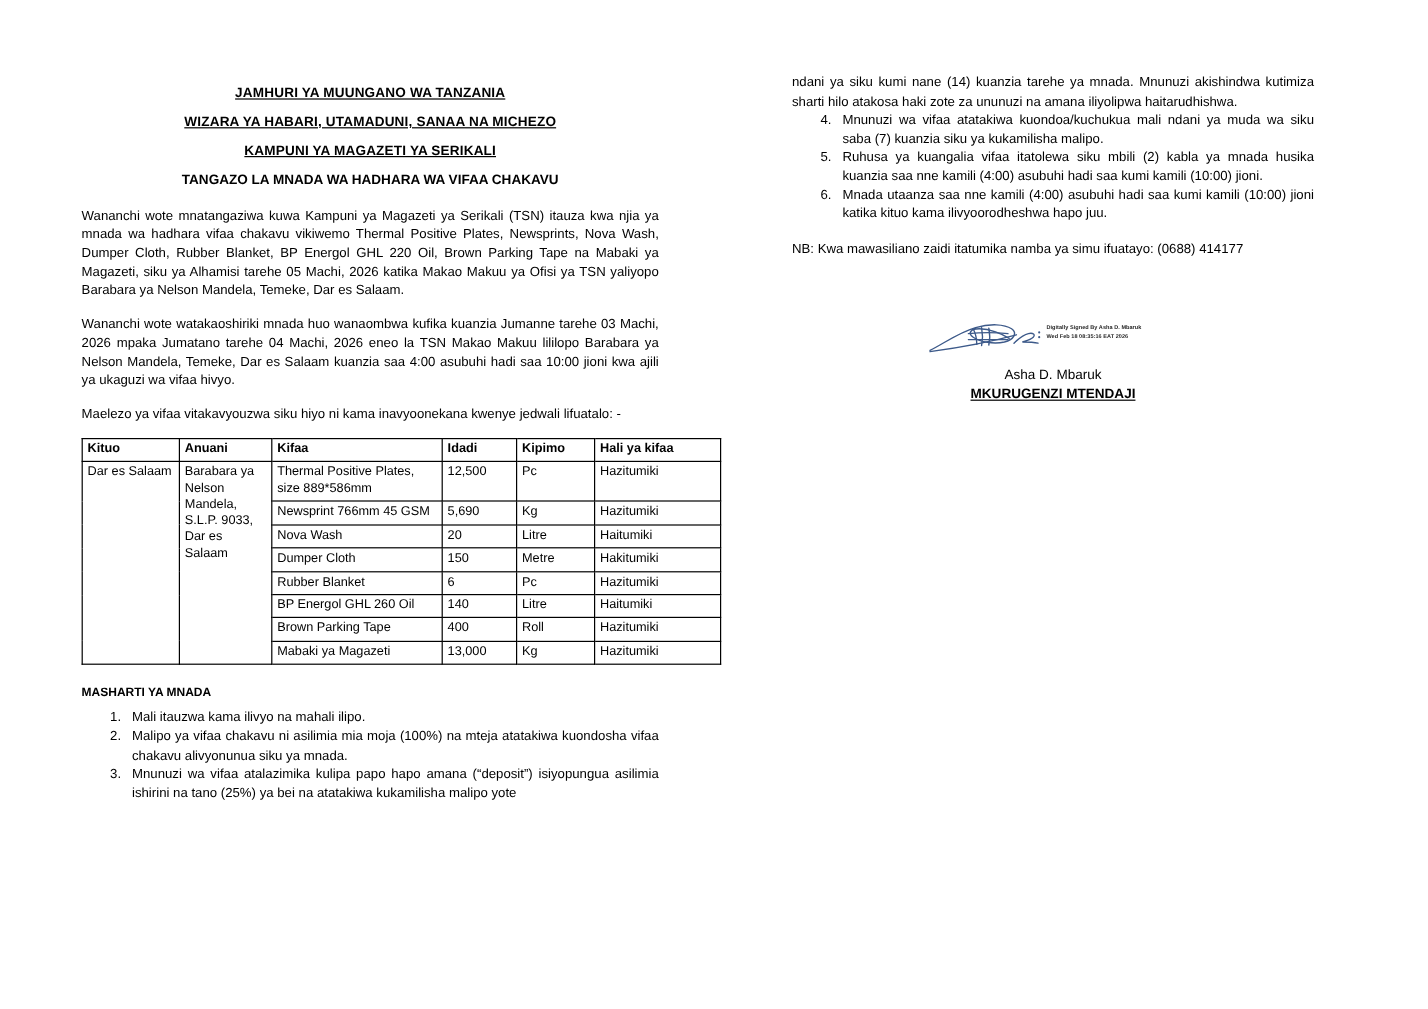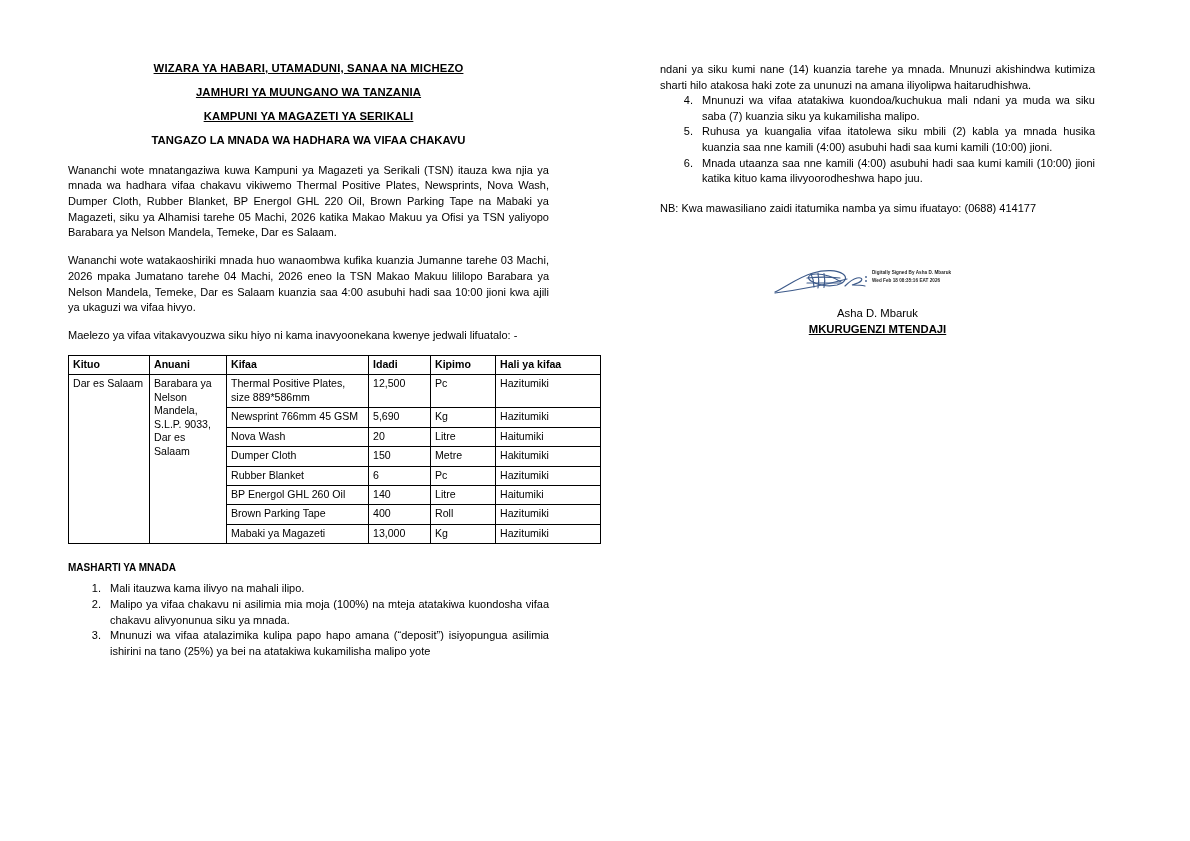--- a/index.html
+++ b/index.html
@@ -214,22 +214,22 @@
     text-align: center;
   }
 </style>
 </head>
 <body>
 
 <div class="page">
 
   <div class="col-left">
 
+    <div class="hdr hdr-1">JAMHURI YA MUUNGANO WA TANZANIA</div>
     <div class="hdr">WIZARA YA HABARI, UTAMADUNI, SANAA NA MICHEZO</div>
-    <div class="hdr hdr-1">JAMHURI YA MUUNGANO WA TANZANIA</div>
     <div class="hdr">KAMPUNI YA MAGAZETI YA SERIKALI</div>
 
 
     <div class="title-ad">TANGAZO LA MNADA WA HADHARA WA VIFAA CHAKAVU</div>
 
     <p class="body">Wananchi wote mnatangaziwa kuwa Kampuni ya Magazeti ya Serikali (TSN) itauza kwa njia ya mnada wa hadhara vifaa chakavu vikiwemo Thermal Positive Plates, Newsprints, Nova Wash, Dumper Cloth, Rubber Blanket, BP Energol GHL 220 Oil, Brown Parking Tape na Mabaki ya Magazeti, siku ya Alhamisi tarehe 05 Machi, 2026 katika Makao Makuu ya Ofisi ya TSN yaliyopo Barabara ya Nelson Mandela, Temeke, Dar es Salaam.</p>
     <p class="body">Wananchi wote watakaoshiriki mnada huo wanaombwa kufika kuanzia Jumanne tarehe 03 Machi, 2026 mpaka Jumatano tarehe 04 Machi, 2026 eneo la TSN Makao Makuu lililopo Barabara ya Nelson Mandela, Temeke, Dar es Salaam kuanzia saa 4:00 asubuhi hadi saa 10:00 jioni kwa ajili ya ukaguzi wa vifaa hivyo.</p>
     <p class="body tight">Maelezo ya vifaa vitakavyouzwa siku hiyo ni kama inavyoonekana kwenye jedwali lifuatalo: -</p>
 
     <table class="items">

